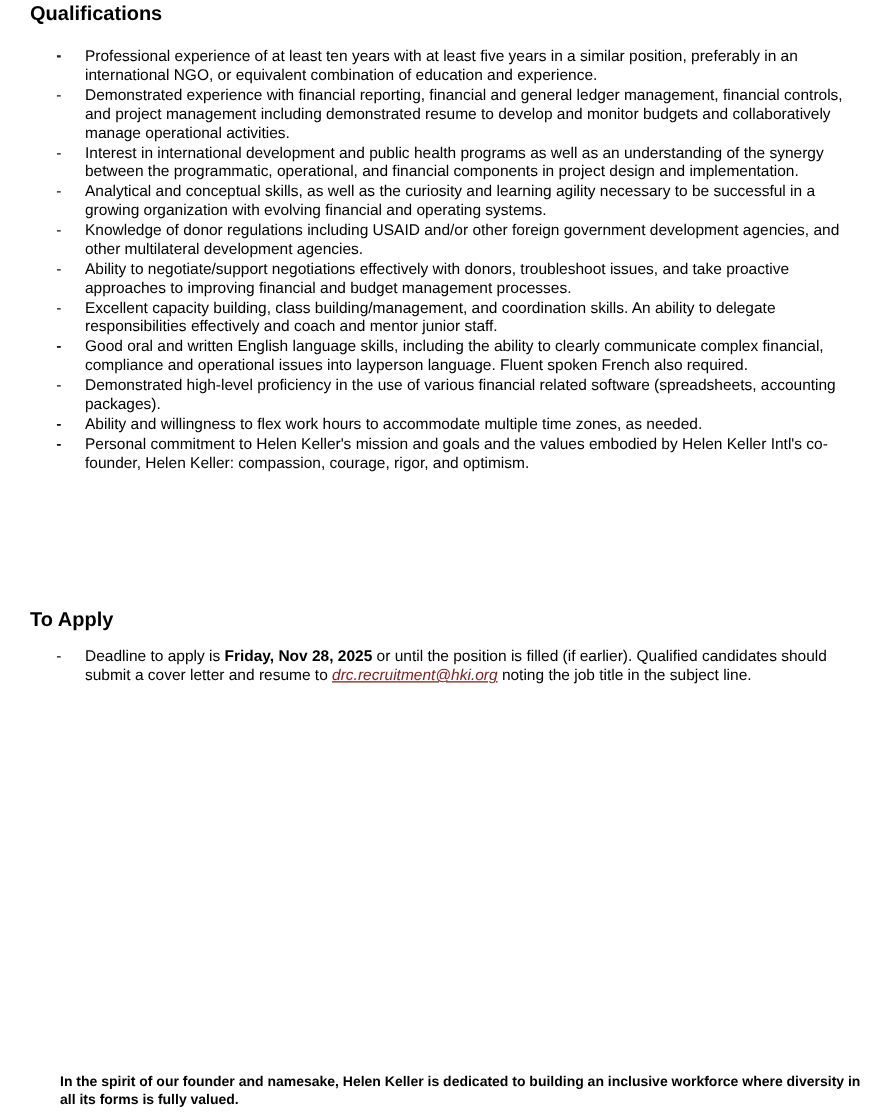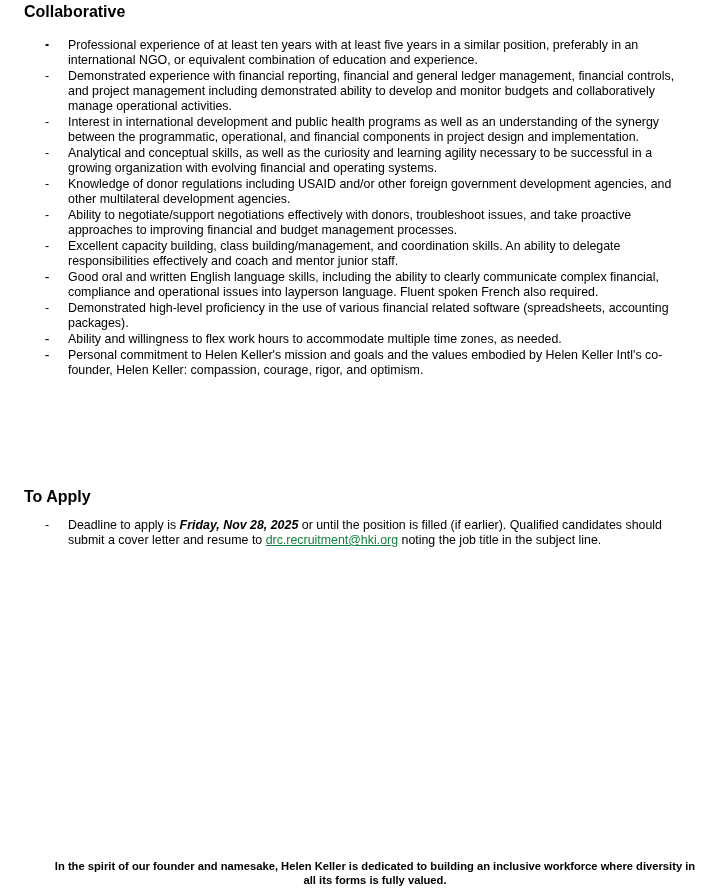--- a/index.html
+++ b/index.html
@@ -19,35 +19,35 @@
     }
     #qual-list { top: 37px; }
     #apply-list { top: 518px; }
     ul.list li {
       position: relative; padding-left: 68px; padding-right: 22px;
       font-size: 12.4px; line-height: 15.2px; margin-bottom: 0.6px;
     }
     ul.list li .dash {
       position: absolute; left: 45px; top: 0;
     }
-    .bold { font-weight: bold; font-style: italic; }
-    .link { color: #15803d; text-decoration: underline; }
+    .bold { font-weight: bold; }
+    .link { color: #7f1d1d; text-decoration: underline; font-style: italic; }
     .footer {
       position: absolute; left: 48px; width: 654px; top: 859px;
-      text-align: center; font-size: 11.2px; line-height: 14px; font-weight: bold;
+      text-align: left; font-size: 11.2px; line-height: 14px; font-weight: bold;
     }
   </style>
 </head>
 <body>
 
-<h2 id="h-qual" class="heading">Collaborative</h2>
+<h2 id="h-qual" class="heading">Qualifications</h2>
 <ul id="qual-list" class="list">
     <li><span class="dash">-</span></li>
     <li><span class="dash">-</span><span>Professional experience of at least ten years with at least five years in a similar position, preferably in an international NGO, or equivalent combination of education and experience.</span></li>
-    <li><span class="dash">-</span><span>Demonstrated experience with financial reporting, financial and general ledger management, financial controls, and project management including demonstrated ability to develop and monitor budgets and collaboratively manage operational activities.</span></li>
+    <li><span class="dash">-</span><span>Demonstrated experience with financial reporting, financial and general ledger management, financial controls, and project management including demonstrated resume to develop and monitor budgets and collaboratively manage operational activities.</span></li>
     <li><span class="dash">-</span><span>Interest in international development and public health programs as well as an understanding of the synergy between the programmatic, operational, and financial components in project design and implementation.</span></li>
     <li><span class="dash">-</span><span>Analytical and conceptual skills, as well as the curiosity and learning agility necessary to be successful in a growing organization with evolving financial and operating systems.</span></li>
     <li><span class="dash">-</span><span>Knowledge of donor regulations including USAID and/or other foreign government development agencies, and other multilateral development agencies.</span></li>
     <li><span class="dash">-</span><span>Ability to negotiate/support negotiations effectively with donors, troubleshoot issues, and take proactive approaches to improving financial and budget management processes.</span></li>
     <li><span class="dash">-</span><span>Excellent capacity building, class building/management, and coordination skills. An ability to delegate responsibilities effectively and coach and mentor junior staff.</span></li>
     <li><span class="dash">-</span></li>
     <li><span class="dash">-</span><span>Good oral and written English language skills, including the ability to clearly communicate complex financial, compliance and operational issues into layperson language. Fluent spoken French also required.</span></li>
     <li><span class="dash">-</span><span>Demonstrated high-level proficiency in the use of various financial related software (spreadsheets, accounting packages).</span></li>
     <li><span class="dash">-</span></li>
     <li><span class="dash">-</span><span>Ability and willingness to flex work hours to accommodate multiple time zones, as needed.</span></li>

